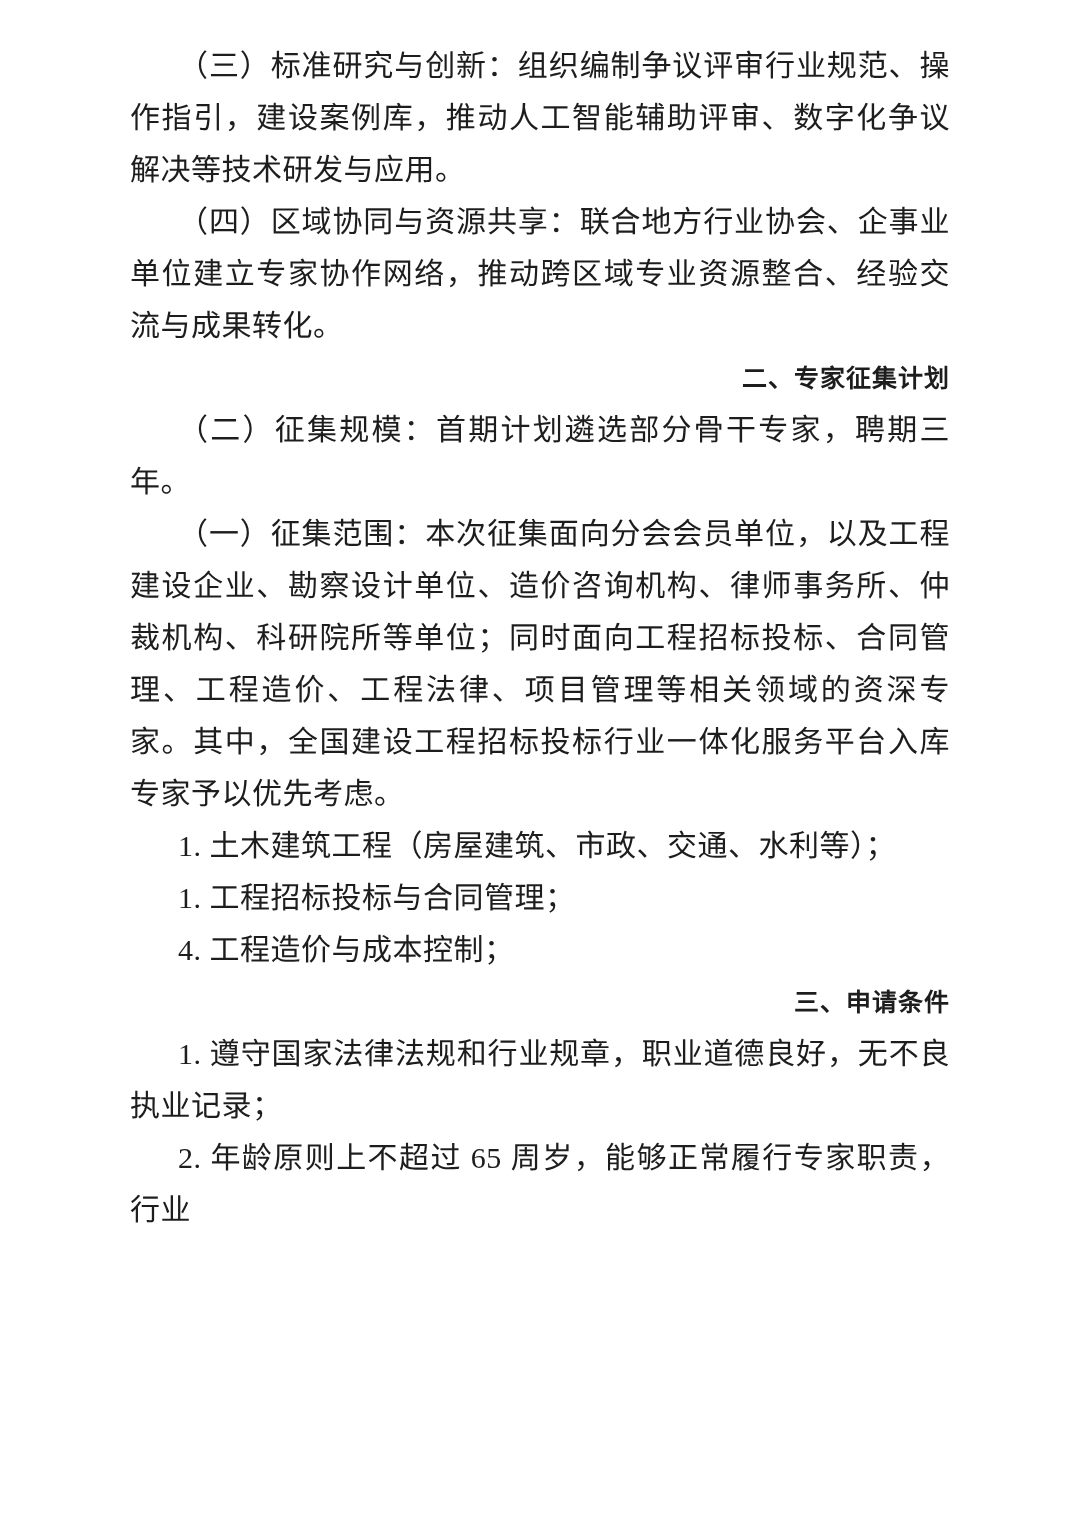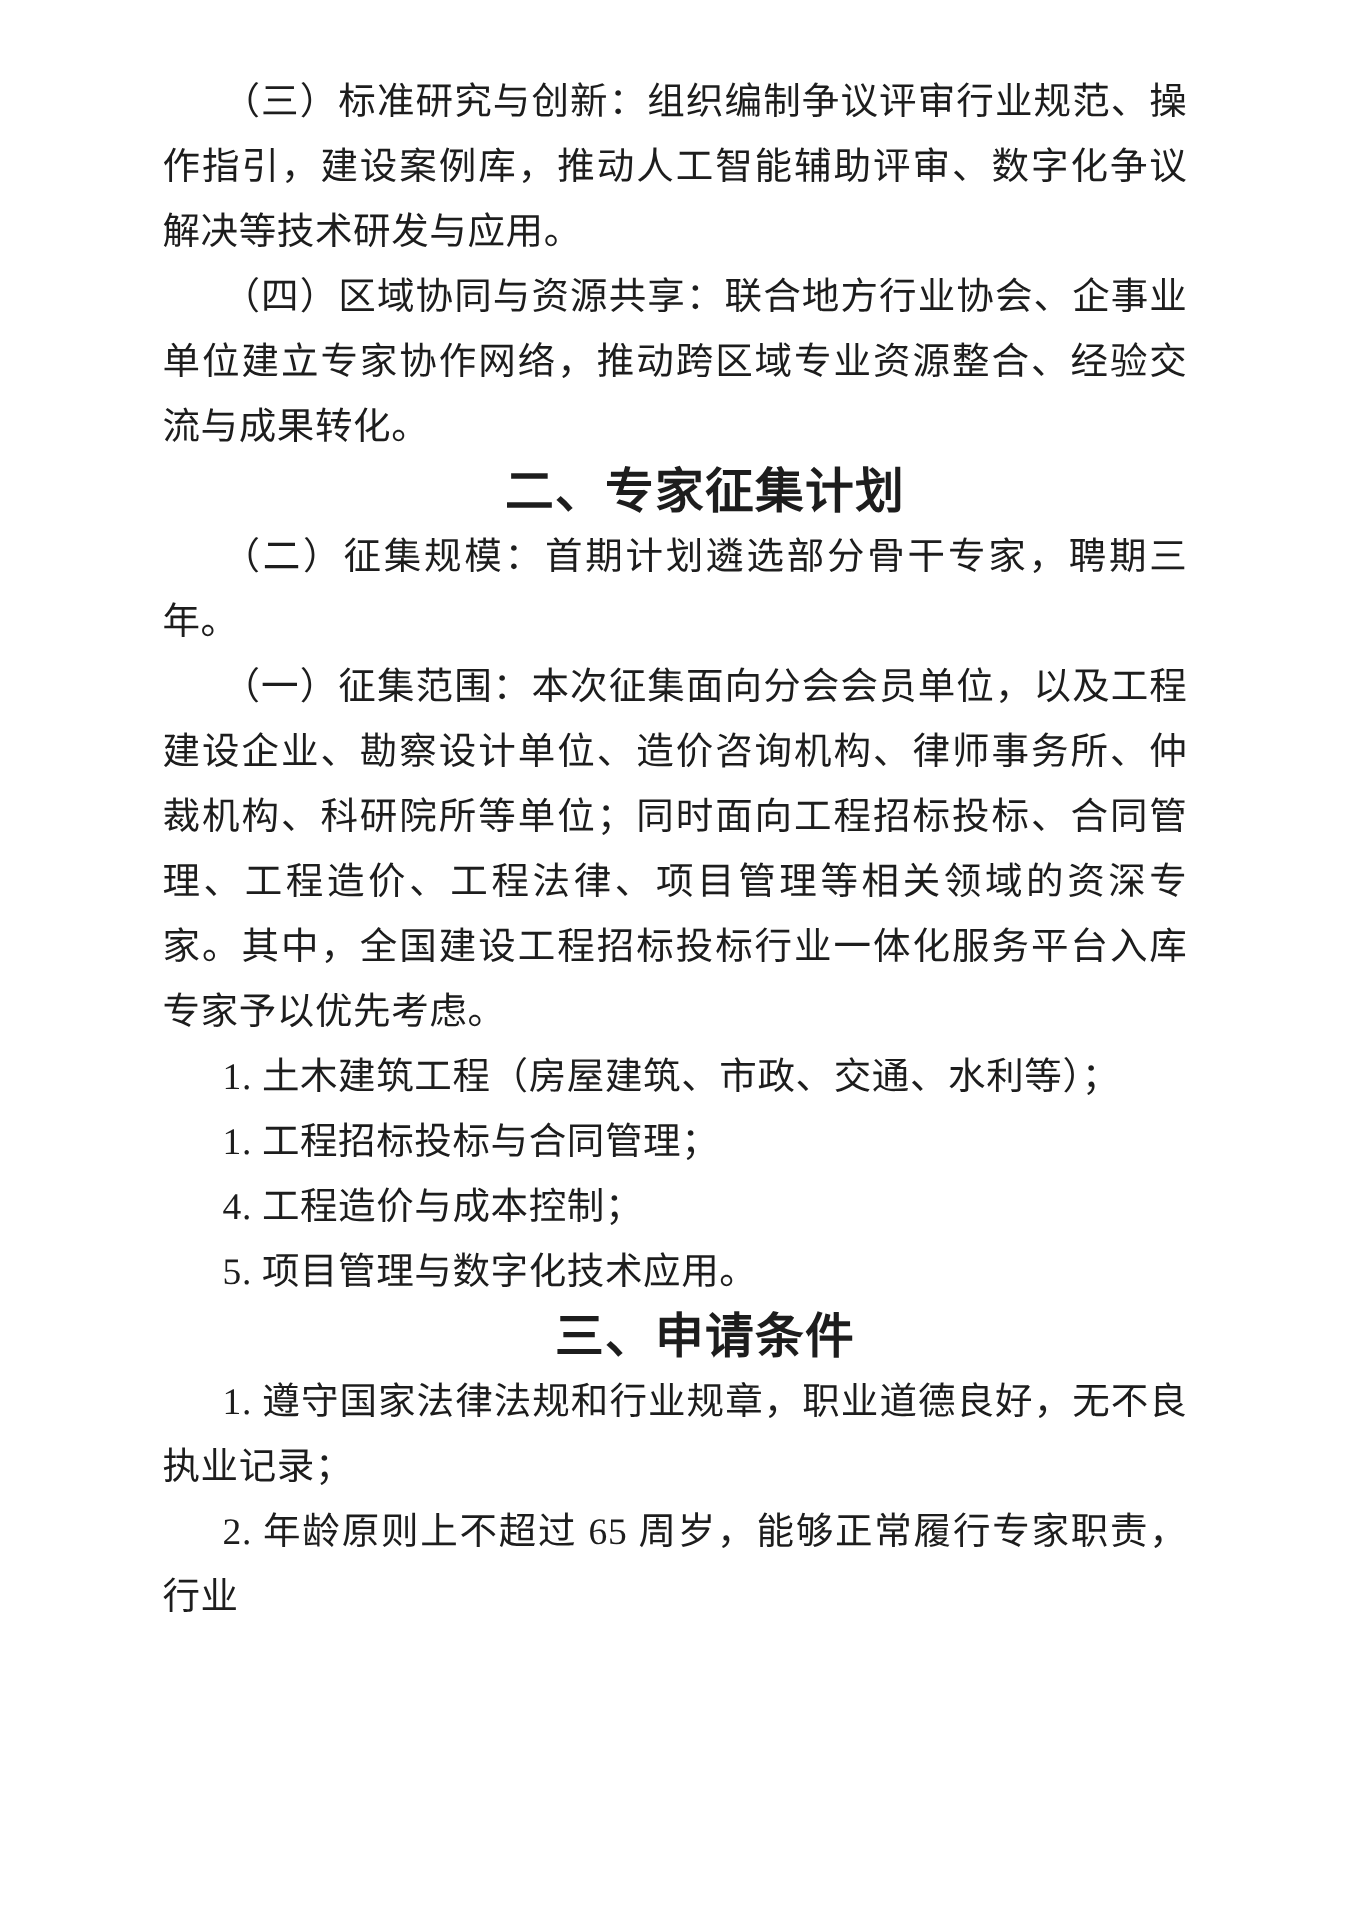--- a/index.html
+++ b/index.html
@@ -7,21 +7,21 @@
     padding: 0;
     background: #ffffff;
   }
   .page {
     position: relative;
     width: 1080px;
     height: 1527px;
     margin: 0 auto;
     background: #ffffff;
     box-sizing: border-box;
-    padding: 56px 130px 0 130px;
+    padding: 40px 130px 0 130px;
     overflow: hidden;
   }
   .content {
     width: 100%;
   }
   .para {
     margin: 0;
     padding: 0;
     font-family: "Liberation Serif", "DejaVu Serif", serif;
     font-size: 30px;
@@ -29,36 +29,35 @@
     color: #1d1d1d;
     text-align: justify;
     text-justify: inter-character;
     text-indent: 48px;
     letter-spacing: 0.5px;
     word-break: break-all;
   }
   .para.heading {
     font-family: "Liberation Sans", "DejaVu Sans", sans-serif;
     font-weight: 700;
-    font-size: 39px;
-    text-align: center;
+    font-size: 25px;
+    text-align: right;
     letter-spacing: 1px;
   }
 </style>
 </head>
 <body>
 
 <div class="page">
   <div class="content">
       <p class="para">（三）标准研究与创新：组织编制争议评审行业规范、操作指引，建设案例库，推动人工智能辅助评审、数字化争议解决等技术研发与应用。</p>
       <p class="para">（四）区域协同与资源共享：联合地方行业协会、企事业单位建立专家协作网络，推动跨区域专业资源整合、经验交流与成果转化。</p>
       <p class="para heading">二、专家征集计划</p>
       <p class="para">（二）征集规模：首期计划遴选部分骨干专家，聘期三年。</p>
       <p class="para">（一）征集范围：本次征集面向分会会员单位，以及工程建设企业、勘察设计单位、造价咨询机构、律师事务所、仲裁机构、科研院所等单位；同时面向工程招标投标、合同管理、工程造价、工程法律、项目管理等相关领域的资深专家。其中，全国建设工程招标投标行业一体化服务平台入库专家予以优先考虑。</p>
       <p class="para">1. 土木建筑工程（房屋建筑、市政、交通、水利等）；</p>
       <p class="para">1. 工程招标投标与合同管理；</p>
       <p class="para">4. 工程造价与成本控制；</p>
-      <p class="para">5. 项目管理与数字化技术应用。</p>
       <p class="para heading">三、申请条件</p>
       <p class="para">1. 遵守国家法律法规和行业规章，职业道德良好，无不良执业记录；</p>
       <p class="para">2. 年龄原则上不超过 65 周岁，能够正常履行专家职责，行业</p>
     </div>
 </div>
 
 </body></html>

